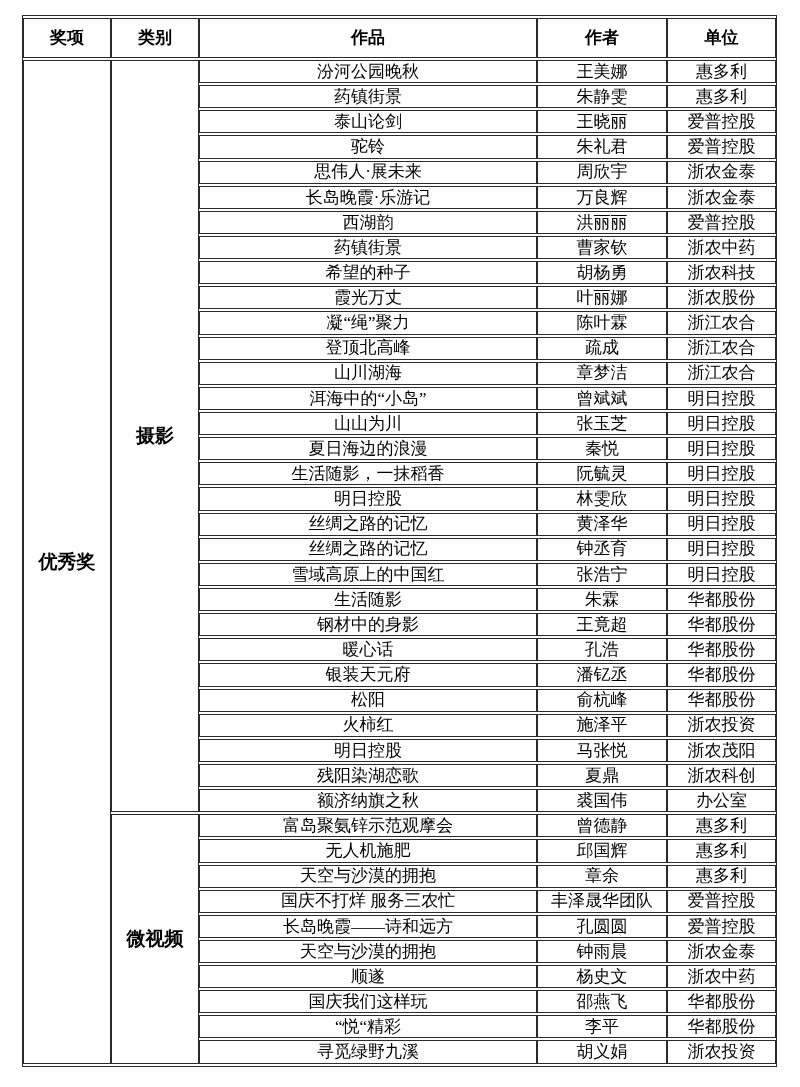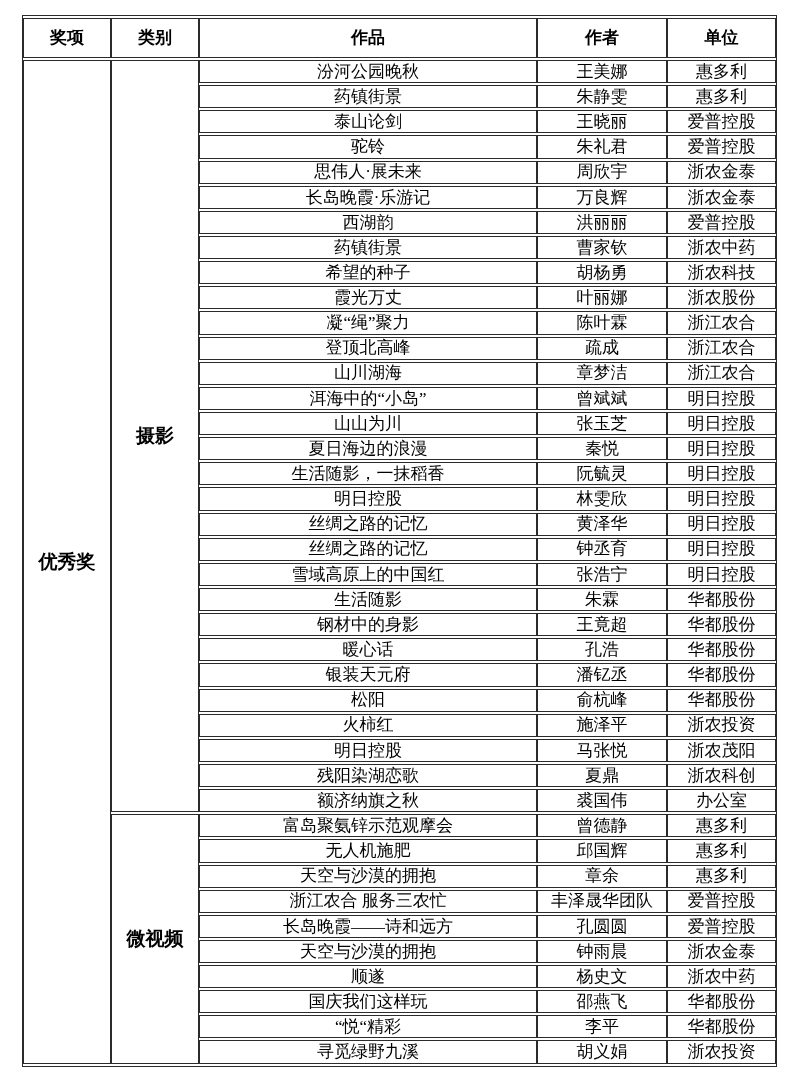--- a/index.html
+++ b/index.html
@@ -238,21 +238,21 @@
           <td>无人机施肥</td>
           <td>邱国辉</td>
           <td>惠多利</td>
         </tr>
         <tr>
           <td>天空与沙漠的拥抱</td>
           <td>章余</td>
           <td>惠多利</td>
         </tr>
         <tr>
-          <td>浙江农合 服务三农忙</td>
+          <td>国庆不打烊 服务三农忙</td>
           <td>丰泽晟华团队</td>
           <td>爱普控股</td>
         </tr>
         <tr>
           <td>长岛晚霞——诗和远方</td>
           <td>孔圆圆</td>
           <td>爱普控股</td>
         </tr>
         <tr>
           <td>天空与沙漠的拥抱</td>

